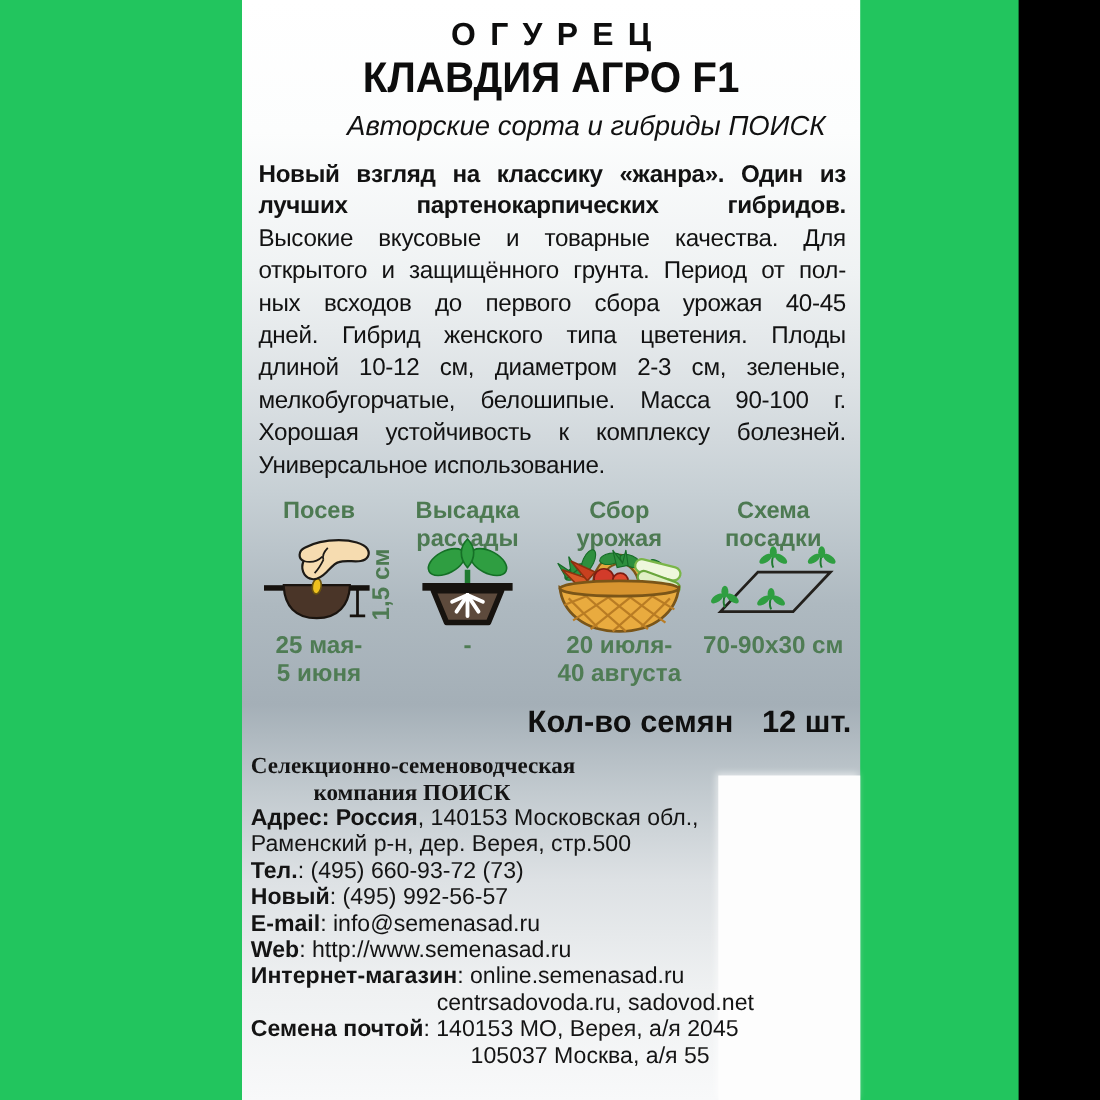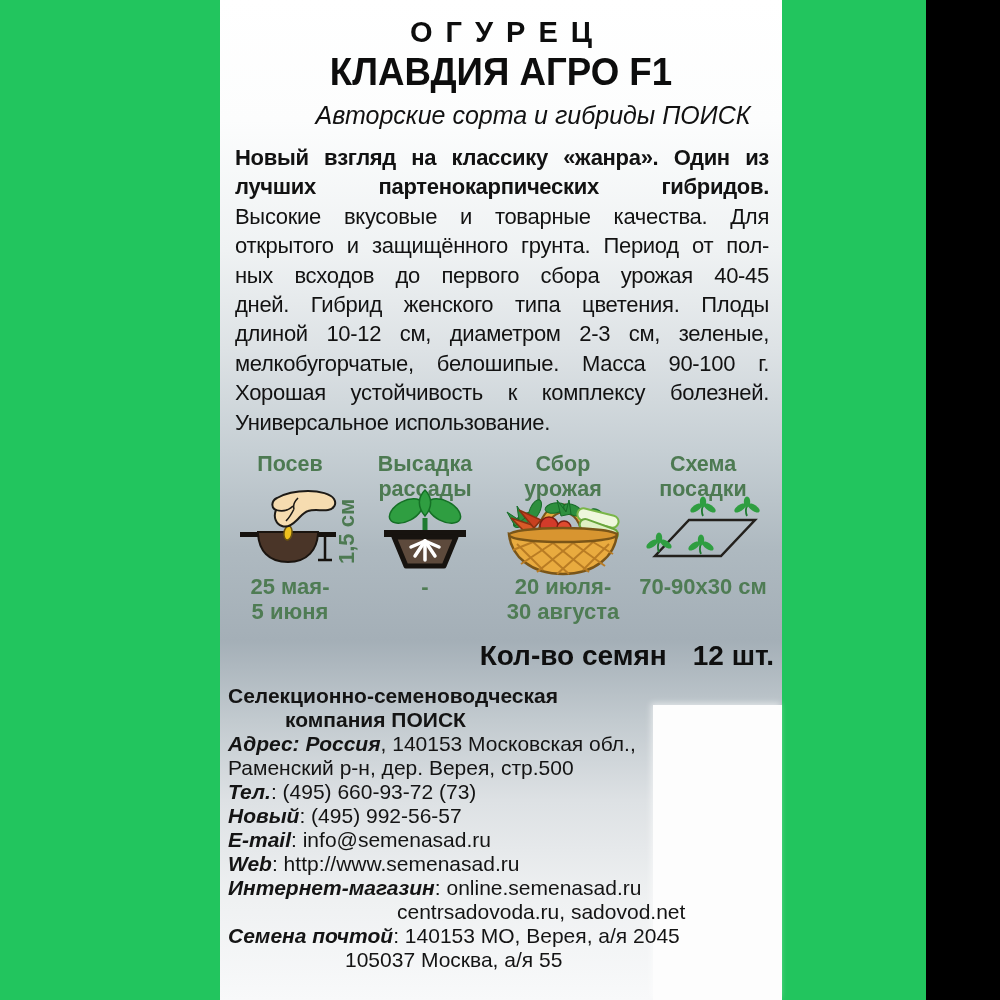--- a/index.html
+++ b/index.html
@@ -29,25 +29,25 @@
   .icol1{left:5px;}.icol2{left:140px;text-decoration:underline;}.icol3{left:278px;}.icol4{left:418px;}
   .ititle{position:absolute;top:0;left:0;width:100%;text-align:center;
     font-size:21.5px;line-height:25px;font-weight:bold;color:#4d7a52;}
   .iiconwrap{position:absolute;top:36px;left:0;width:100%;height:84px;}
   .iiconwrap svg{position:absolute;top:0;}
   .idates{position:absolute;top:122px;left:-10px;width:150px;text-align:center;
     font-size:22px;line-height:25px;font-weight:bold;color:#4f7c54;}
   .count{position:absolute;top:640px;right:8px;font-size:28px;font-weight:bold;color:#0f0f0f;}
   .count .cvalue{margin-left:26px;}
   .company{position:absolute;top:684px;left:8px;width:548px;font-size:21px;line-height:24px;color:#141414;}
-  .cname{font-weight:bold;}
+  .cname{font-weight:bold;font-family:Liberation Serif, serif;}
   .cname2{margin-left:57px;}
-  .crow b{font-weight:bold;font-style:italic;}
+  .crow b{font-weight:bold;}
   .crow.ind1{margin-left:169px;}
-  .crow.ind2{margin-left:117px;}
+  .crow.ind2{margin-left:69px;text-align:center;}
   svg text{font-family:"Liberation Sans",sans-serif;}
 </style>
 </head>
 <body>
 
 <div class="stage">
   <div class="packet">
 
     <div class="whitebox"></div>
 
@@ -160,21 +160,21 @@
                 <path d="M90,56 L54,88"></path>
                 <path d="M70,57 L34,86"></path>
                 <path d="M50,57 L18,78"></path>
                 <path d="M30,56 L10,64"></path>
             </g>
             <ellipse cx="60" cy="49" rx="54" ry="7" fill="#d89530" stroke="#7a5518" stroke-width="2.5"></ellipse>
           </svg>
         </div>
         <div class="idates">
           <div>20 июля-</div>
-          <div>30 августа</div>
+          <div>40 августа</div>
         </div>
       </div>
 
       <div class="icol icol4">
         <div class="ititle">
           <div>Схема</div>
           <div>посадки</div>
         </div>
         <div class="iiconwrap">
           <svg width="120" height="72" viewBox="0 0 120 72" style="left:5px;top:6px;">

